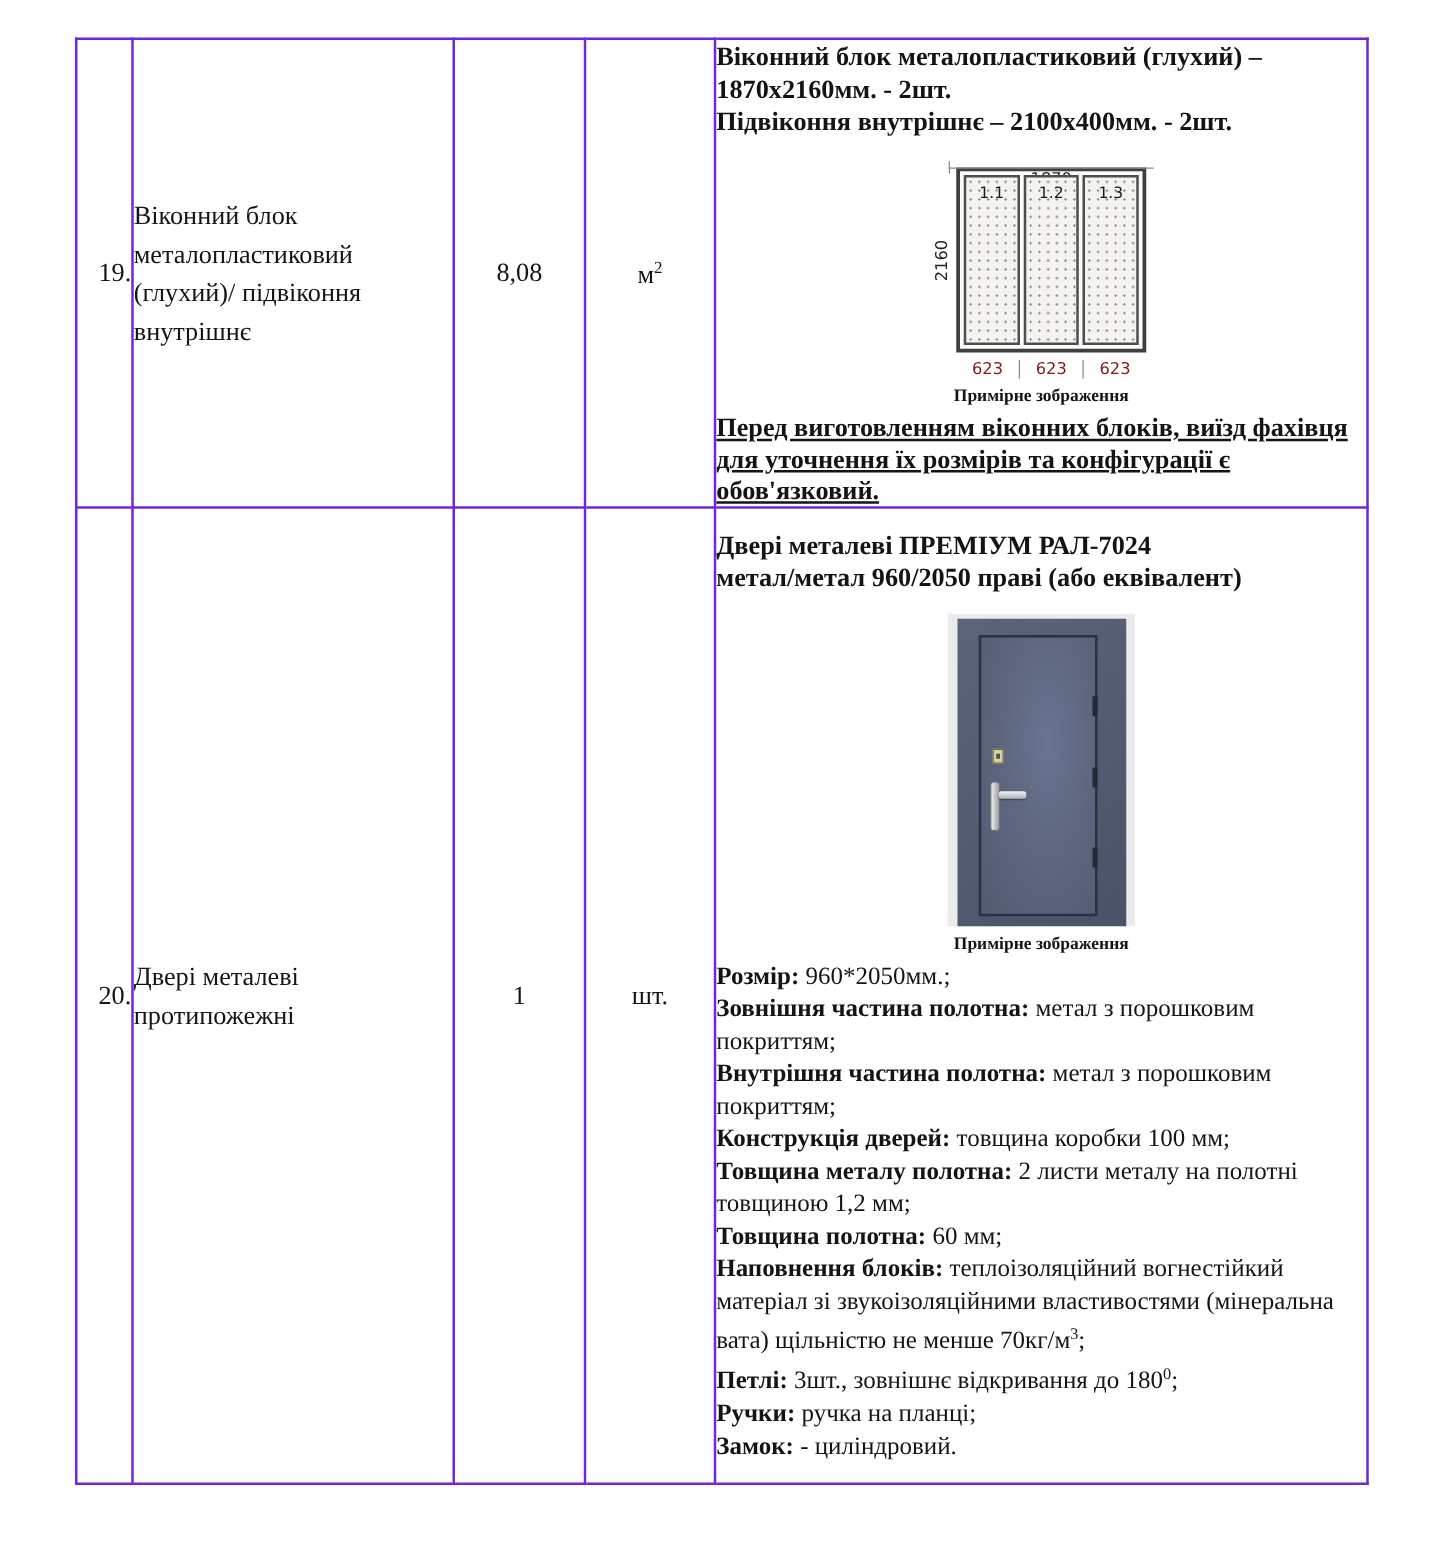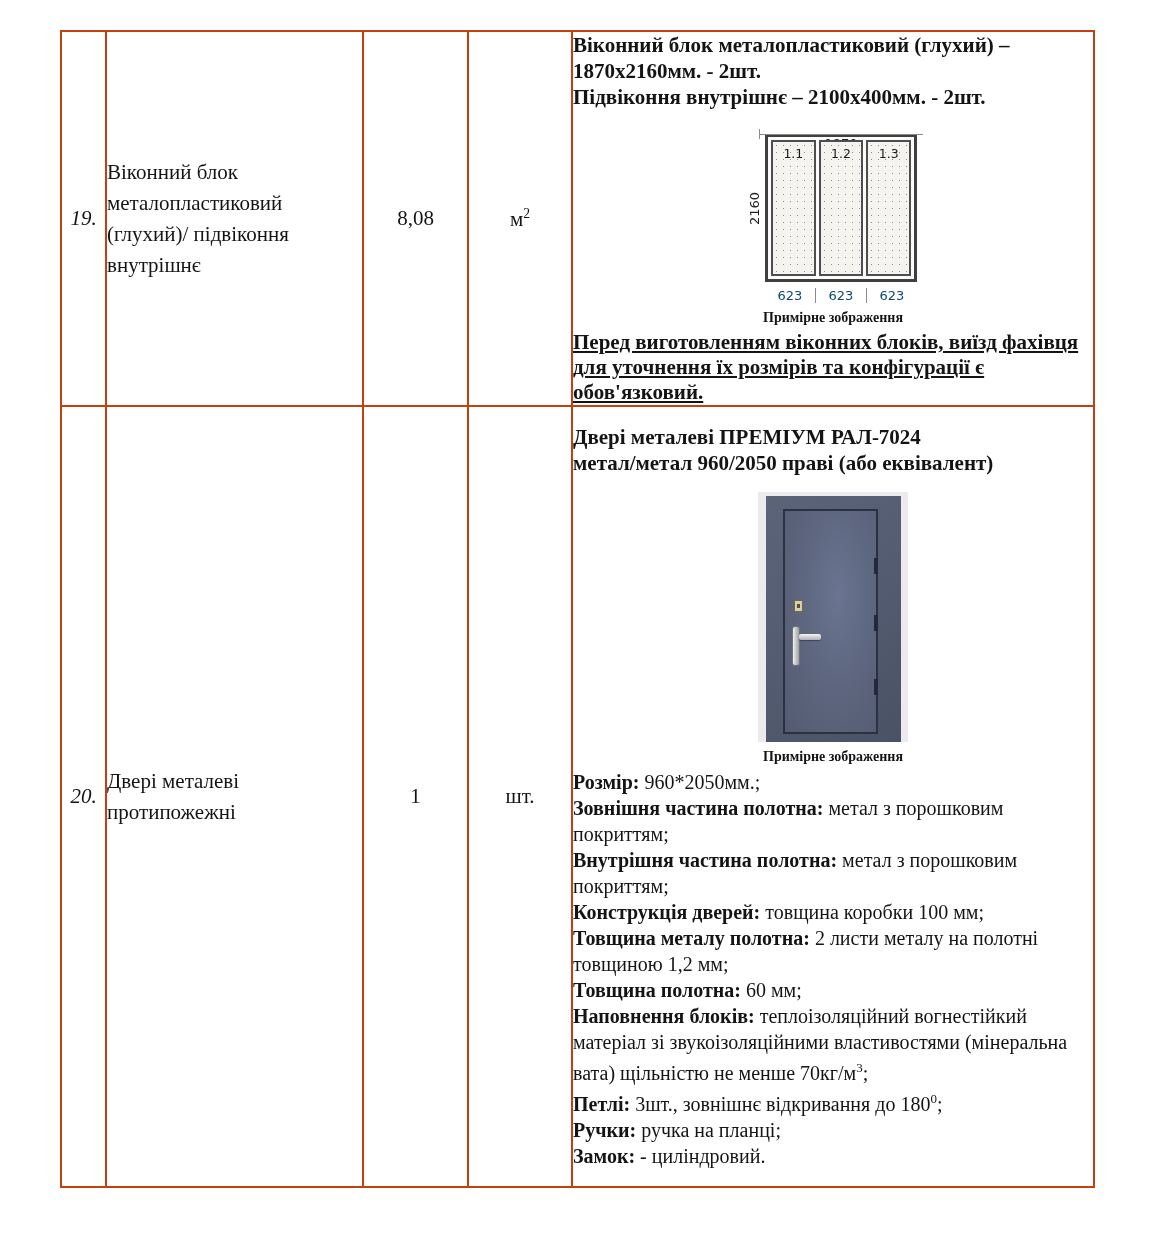--- a/index.html
+++ b/index.html
@@ -6,26 +6,26 @@
   body{
     width:1153px;height:1242px;position:relative;
     font-family:"Liberation Serif", serif;color:#141414;
     -webkit-font-smoothing:antialiased;
   }
   table.spec{
     position:absolute;left:60px;top:30px;
     border-collapse:collapse;table-layout:fixed;width:1025px;
   }
   table.spec td{
-    border:2px solid #c2410c;
+    border:2px solid #6d28d9;
     vertical-align:middle;
     padding:0;
     overflow:hidden;
   }
-  td.c-num{width:43px;text-align:center;font-size:21px;font-style:italic;}
+  td.c-num{width:43px;text-align:right;font-size:21px;}
   td.c-name{width:255px;font-size:21px;line-height:31px;padding:4px 6px 4px 14px;}
   td.c-qty{width:103px;text-align:center;font-size:21px;margin-top:12px;}
   td.c-unit{width:102px;text-align:center;font-size:21px;}
   td.c-desc{width:520px;vertical-align:top;padding:4px 8px 4px 10px;font-size:20px;}
   tr.r19{height:373px;}
   tr.r20{height:781px;}
 
   .desc-head{font-weight:bold;font-size:21px;line-height:26px;}
   .caption{font-weight:bold;font-size:14px;line-height:25px;text-align:center;margin-top:2px;}
   .note{font-weight:bold;font-size:21px;line-height:25px;text-decoration:underline;}
@@ -53,21 +53,21 @@
   .win-pane{
     flex:1;border:2px solid #4e4e4e;position:relative;
     background-color:#f5f3ef;
     background-image:radial-gradient(circle,#8d8d8d 0.9px,transparent 1px);
     background-size:7px 7px;
   }
   .win-pane .pane-label{
     position:absolute;top:4px;left:0;right:0;text-align:center;
     font-size:12.5px;color:#1a1a1a;
   }
-  .win-bottom{grid-column:2;grid-row:3;display:flex;align-items:flex-end;font-size:13px;color:#0c4a6e;}
+  .win-bottom{grid-column:2;grid-row:3;display:flex;align-items:flex-end;font-size:13px;color:#7f1d1d;}
   .win-bottom span{flex:1;text-align:center;line-height:15px;}
   .win-bottom span + span{border-left:1px solid #8a8a8a;}
 
   
   .door-fig{width:150px;height:250px;margin:16px auto 2px;position:relative;background:#ebebed;}
   .door-frame{
     position:absolute;left:8px;right:7px;top:4px;bottom:0;
     background:linear-gradient(140deg,#5b6479 0%,#525b6f 55%,#4a5265 100%);
   }
   .door-leaf{

